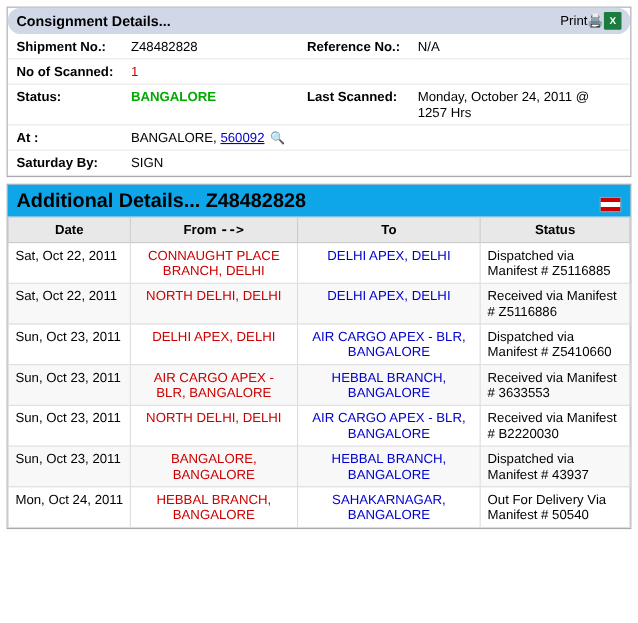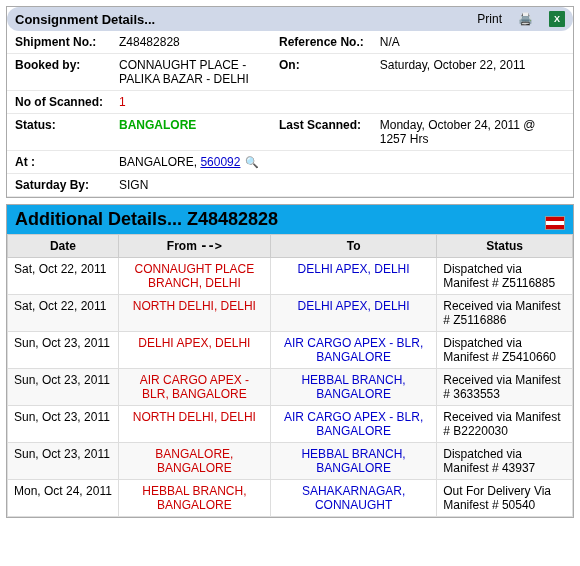--- a/index.html
+++ b/index.html
@@ -22,21 +22,21 @@
       justify-content: space-between;
       align-items: center;
       font-weight: bold;
       font-size: 13px;
       border-radius: 12px;
     }
 
     .print-area {
       display: flex;
       align-items: center;
-      gap: 16px;
+      gap: 0;
       font-weight: normal;
       font-size: 12px;
     }
 
     .excel-icon {
       display: inline-block;
       width: 16px;
       height: 16px;
       background: #1a7c3e;
       color: #fff;
@@ -163,26 +163,20 @@
     </div>
   </div>
 
   <table class="details-table">
     <tbody>
         <tr>
       <td class="label-cell">Shipment No.:</td>
       <td class="value-cell" style="width:160px;">Z48482828</td>
       <td class="label-cell">Reference No.:</td>
       <td class="value-cell">N/A</td>
-    </tr>
-    <tr>
-      <td class="label-cell">Booked by:</td>
-      <td class="value-cell">CONNAUGHT PLACE - PALIKA BAZAR - DELHI</td>
-      <td class="label-cell">On:</td>
-      <td class="value-cell">Saturday, October 22, 2011</td>
     </tr>
     <tr>
       <td class="label-cell">No of Scanned:</td>
       <td class="value-cell">
         <span style="color:#cc0000;">1</span>
       </td>
       <td></td>
           <td></td>
     </tr>
     <tr>
@@ -262,18 +256,18 @@
         </tr>
         <tr>
           <td class="date-cell">Sun, Oct 23, 2011</td>
           <td class="from-cell">BANGALORE, BANGALORE</td>
           <td class="to-cell">HEBBAL BRANCH, BANGALORE</td>
           <td class="status-cell">Dispatched via Manifest # 43937</td>
         </tr>
         <tr>
           <td class="date-cell">Mon, Oct 24, 2011</td>
           <td class="from-cell">HEBBAL BRANCH, BANGALORE</td>
-          <td class="to-cell">SAHAKARNAGAR, CONNAUGHT</td>
+          <td class="to-cell">SAHAKARNAGAR, BANGALORE</td>
           <td class="status-cell">Out For Delivery Via Manifest # 50540</td>
         </tr>
       </tbody>
   </table>
 </div>
 
 </body></html>

